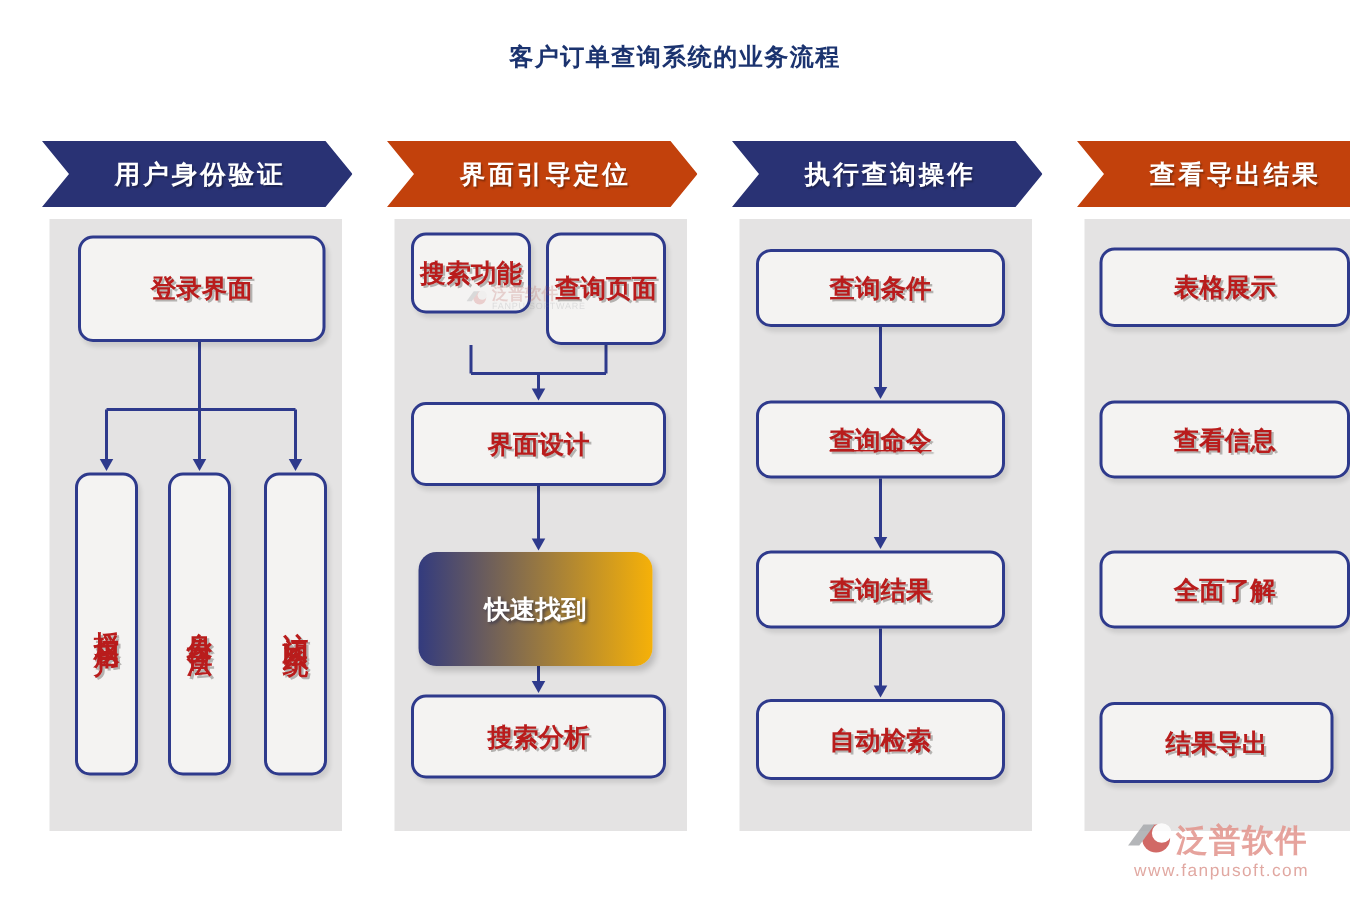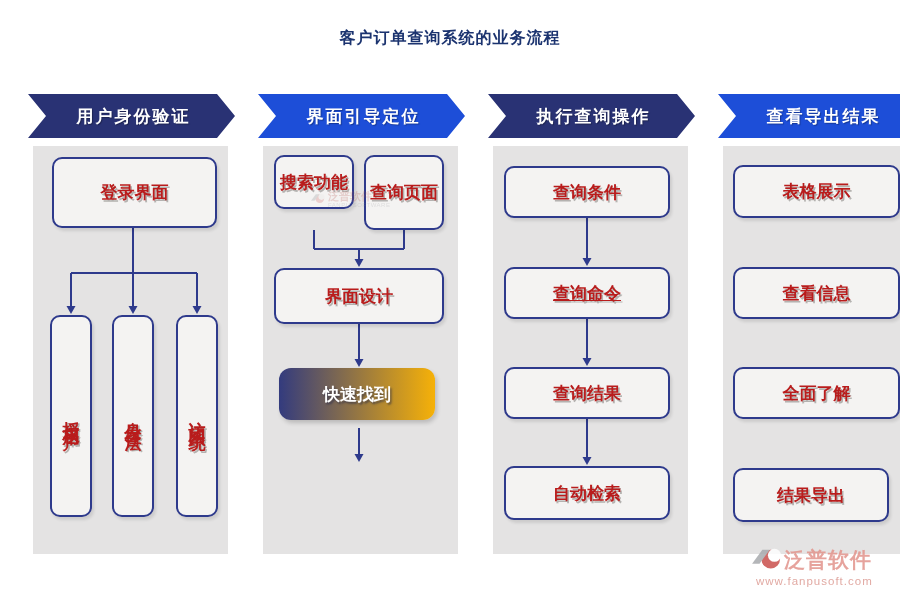--- a/index.html
+++ b/index.html
@@ -15,21 +15,21 @@
   .col{width:195px;position:relative;}
   .banner{
     position:relative;left:-5px;width:207px;height:44px;
     display:flex;align-items:center;justify-content:center;
     color:#fff;font-size:17px;font-weight:bold;letter-spacing:2px;
     padding-left:4px;box-sizing:border-box;
     clip-path:polygon(0 0, calc(100% - 18px) 0, 100% 50%, calc(100% - 18px) 100%, 0 100%, 18px 50%);
     text-shadow:1px 1px 1px rgba(0,0,0,0.3);
   }
   .banner.navy{background:#293274;}
-  .banner.gold{background:#1d4ed8;}
+  .banner.gold{background:#c2410c;}
   .panel{
     margin-top:8px;height:408px;background:#E4E3E3;position:relative;
   }
   .connectors{position:absolute;left:0;top:0;z-index:1;}
   .connectors line{stroke:#2E3A8C;stroke-width:2;}
   .connectors polygon{fill:#2E3A8C;}
   .box{
     position:absolute;z-index:2;background:#F4F3F2;border:2px solid #2E3A8C;
     border-radius:10px;box-sizing:border-box;
     display:flex;align-items:center;justify-content:center;
@@ -107,21 +107,22 @@
           <path d="M11,4 L19,4 L8,19 L0,19 Z" fill="#7E8185"></path>
         </svg>
         <div>
           <div class="wm-name">泛普软件</div>
           <div class="wm-sub">FANPU SOFTWARE</div>
         </div>
       </div>
       <div class="box" style="left:11px;top:9px;width:80px;height:54px;">搜索功能</div>
       <div class="box" style="left:101px;top:9px;width:80px;height:75px;">查询页面</div>
       <div class="box" style="left:11px;top:122px;width:170px;height:56px;">界面设计</div>
-      <div class="box gradient-box" style="left:16px;top:222px;width:156px;height:52px;">快速找到</div>
+      <div class="box gradient-box" style="left:16px;top:222px;width:156px;height:76px;">快速找到</div>
+      <div class="box" style="left:11px;top:317px;width:170px;height:56px;">搜索分析</div>
     </div>
   </div>
 
   <div class="col">
     <div class="banner navy">执行查询操作</div>
     <div class="panel">
       <svg class="connectors" width="195" height="408" viewBox="0 0 195 408">
         <line x1="94" y1="72" x2="94" y2="113"></line>
         <polygon points="89.5,112 98.5,112 94,120"></polygon>
         <line x1="94" y1="173" x2="94" y2="213"></line>

